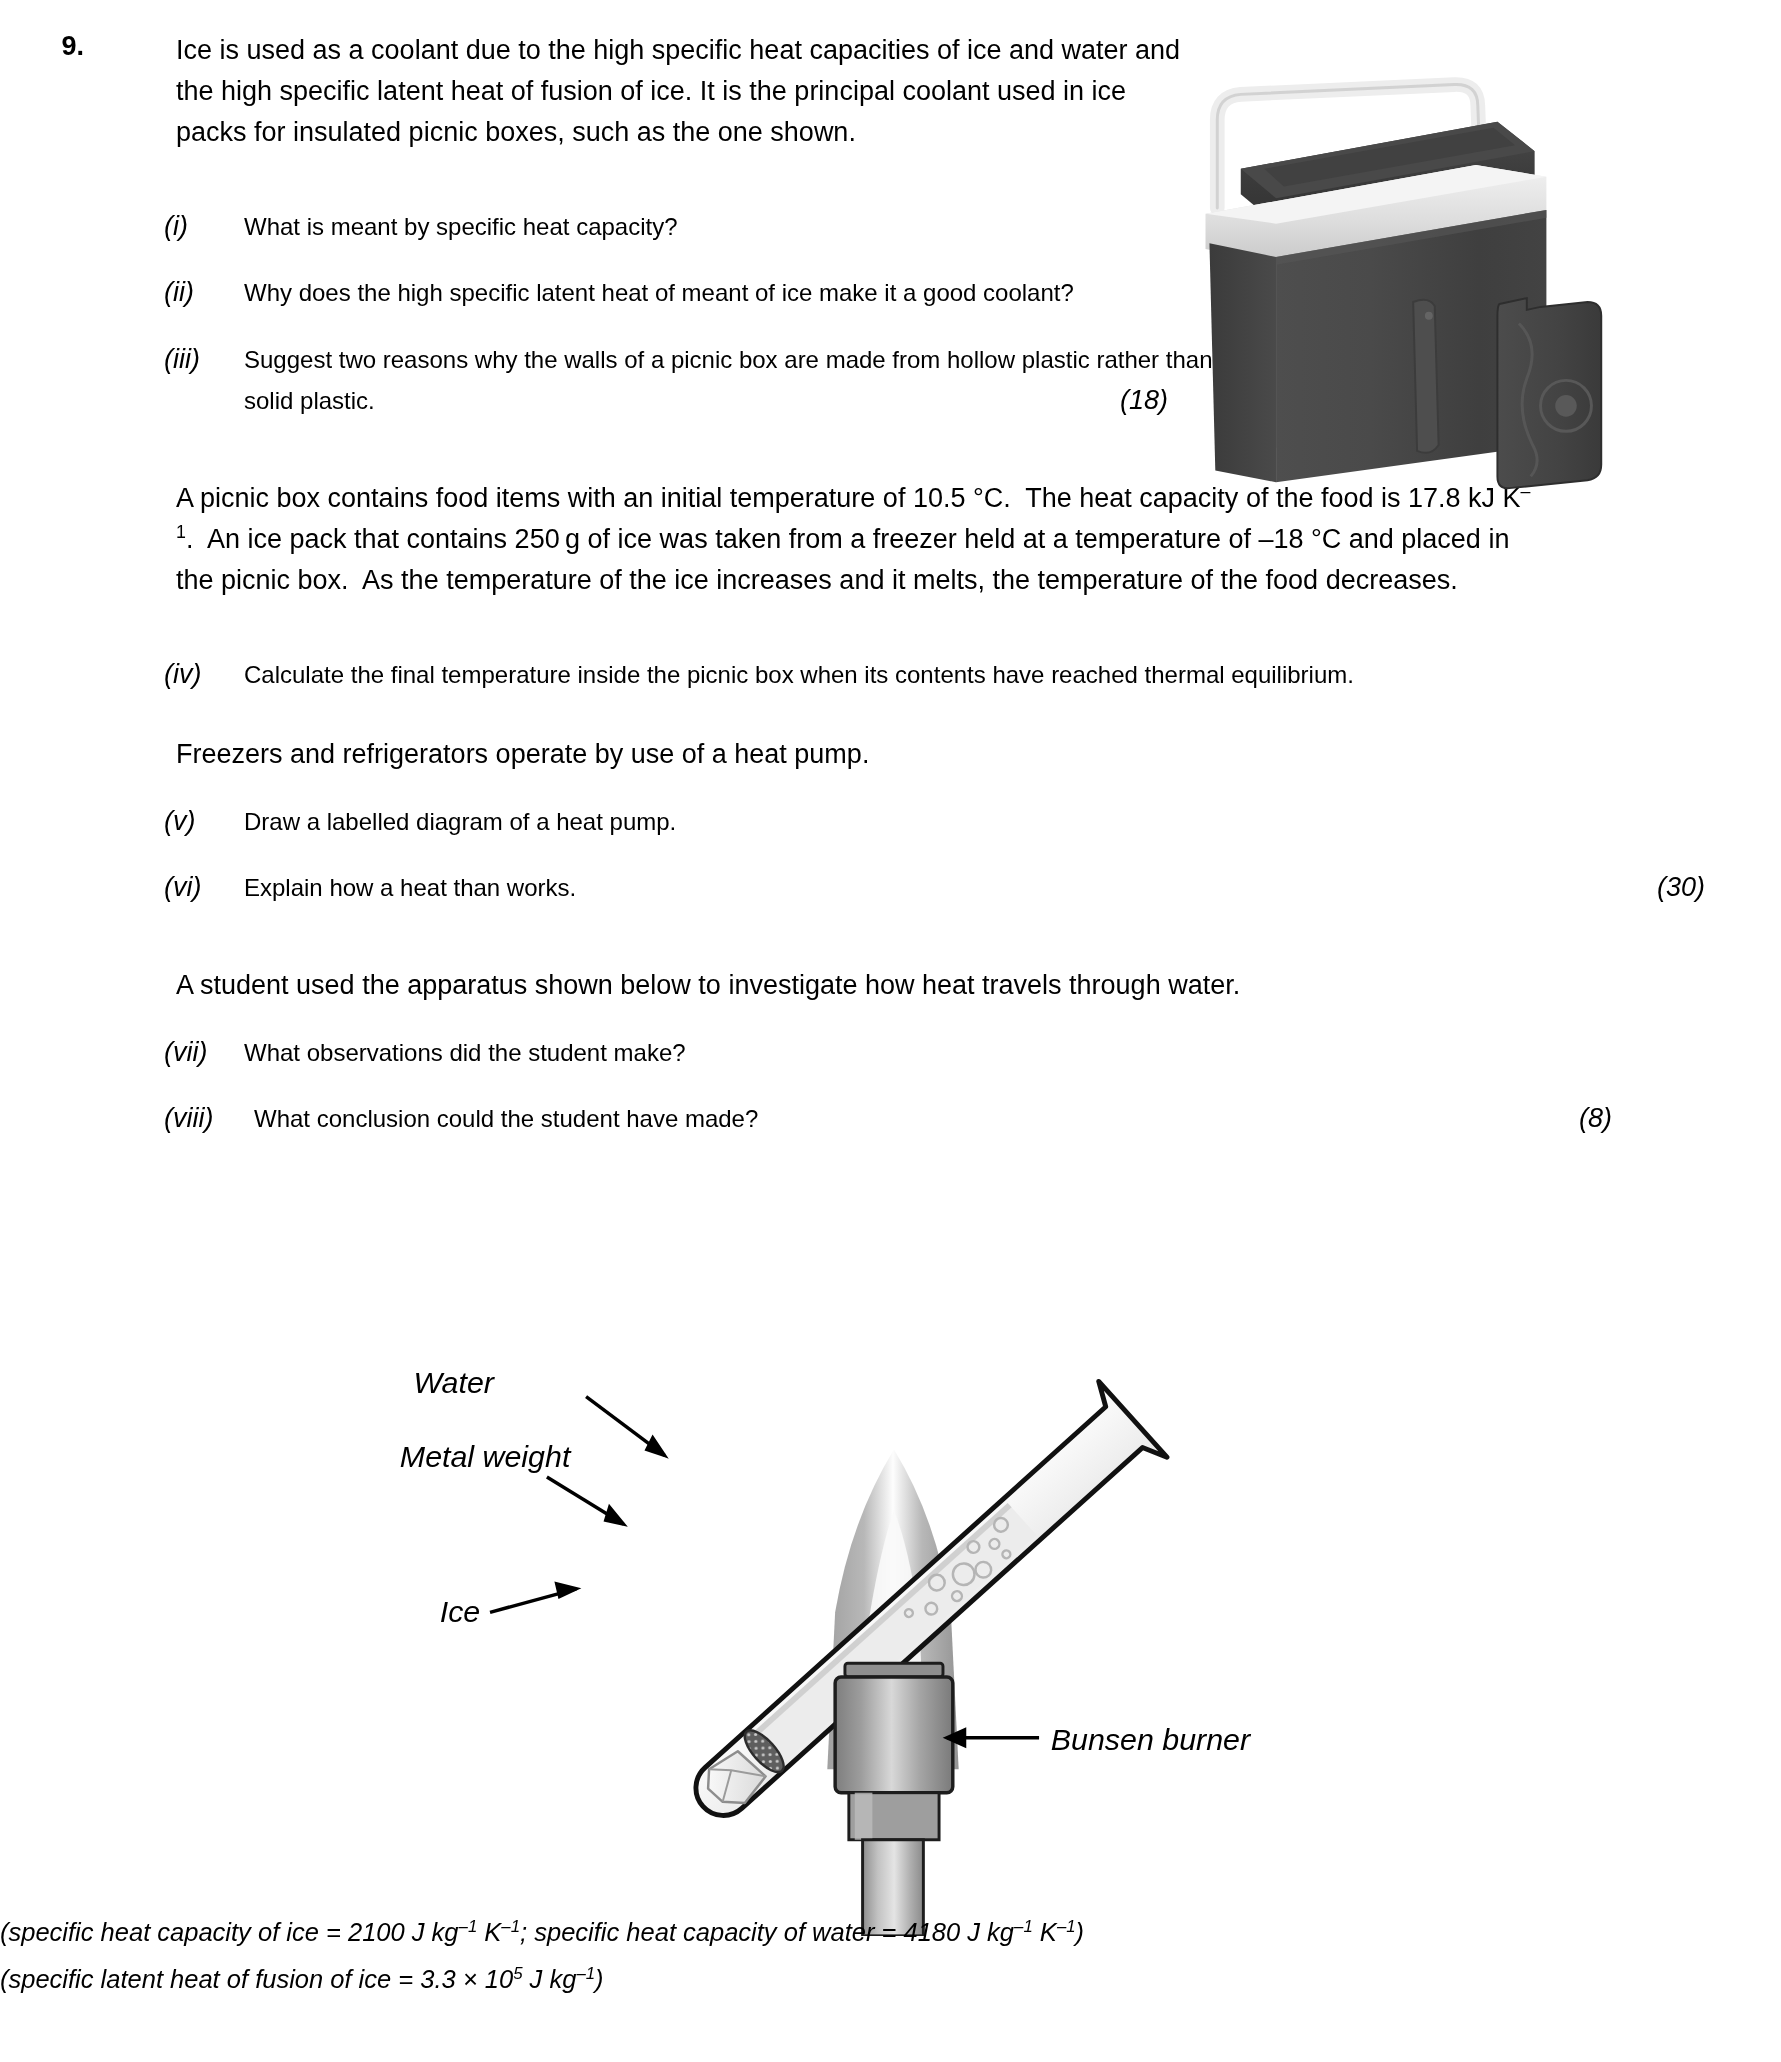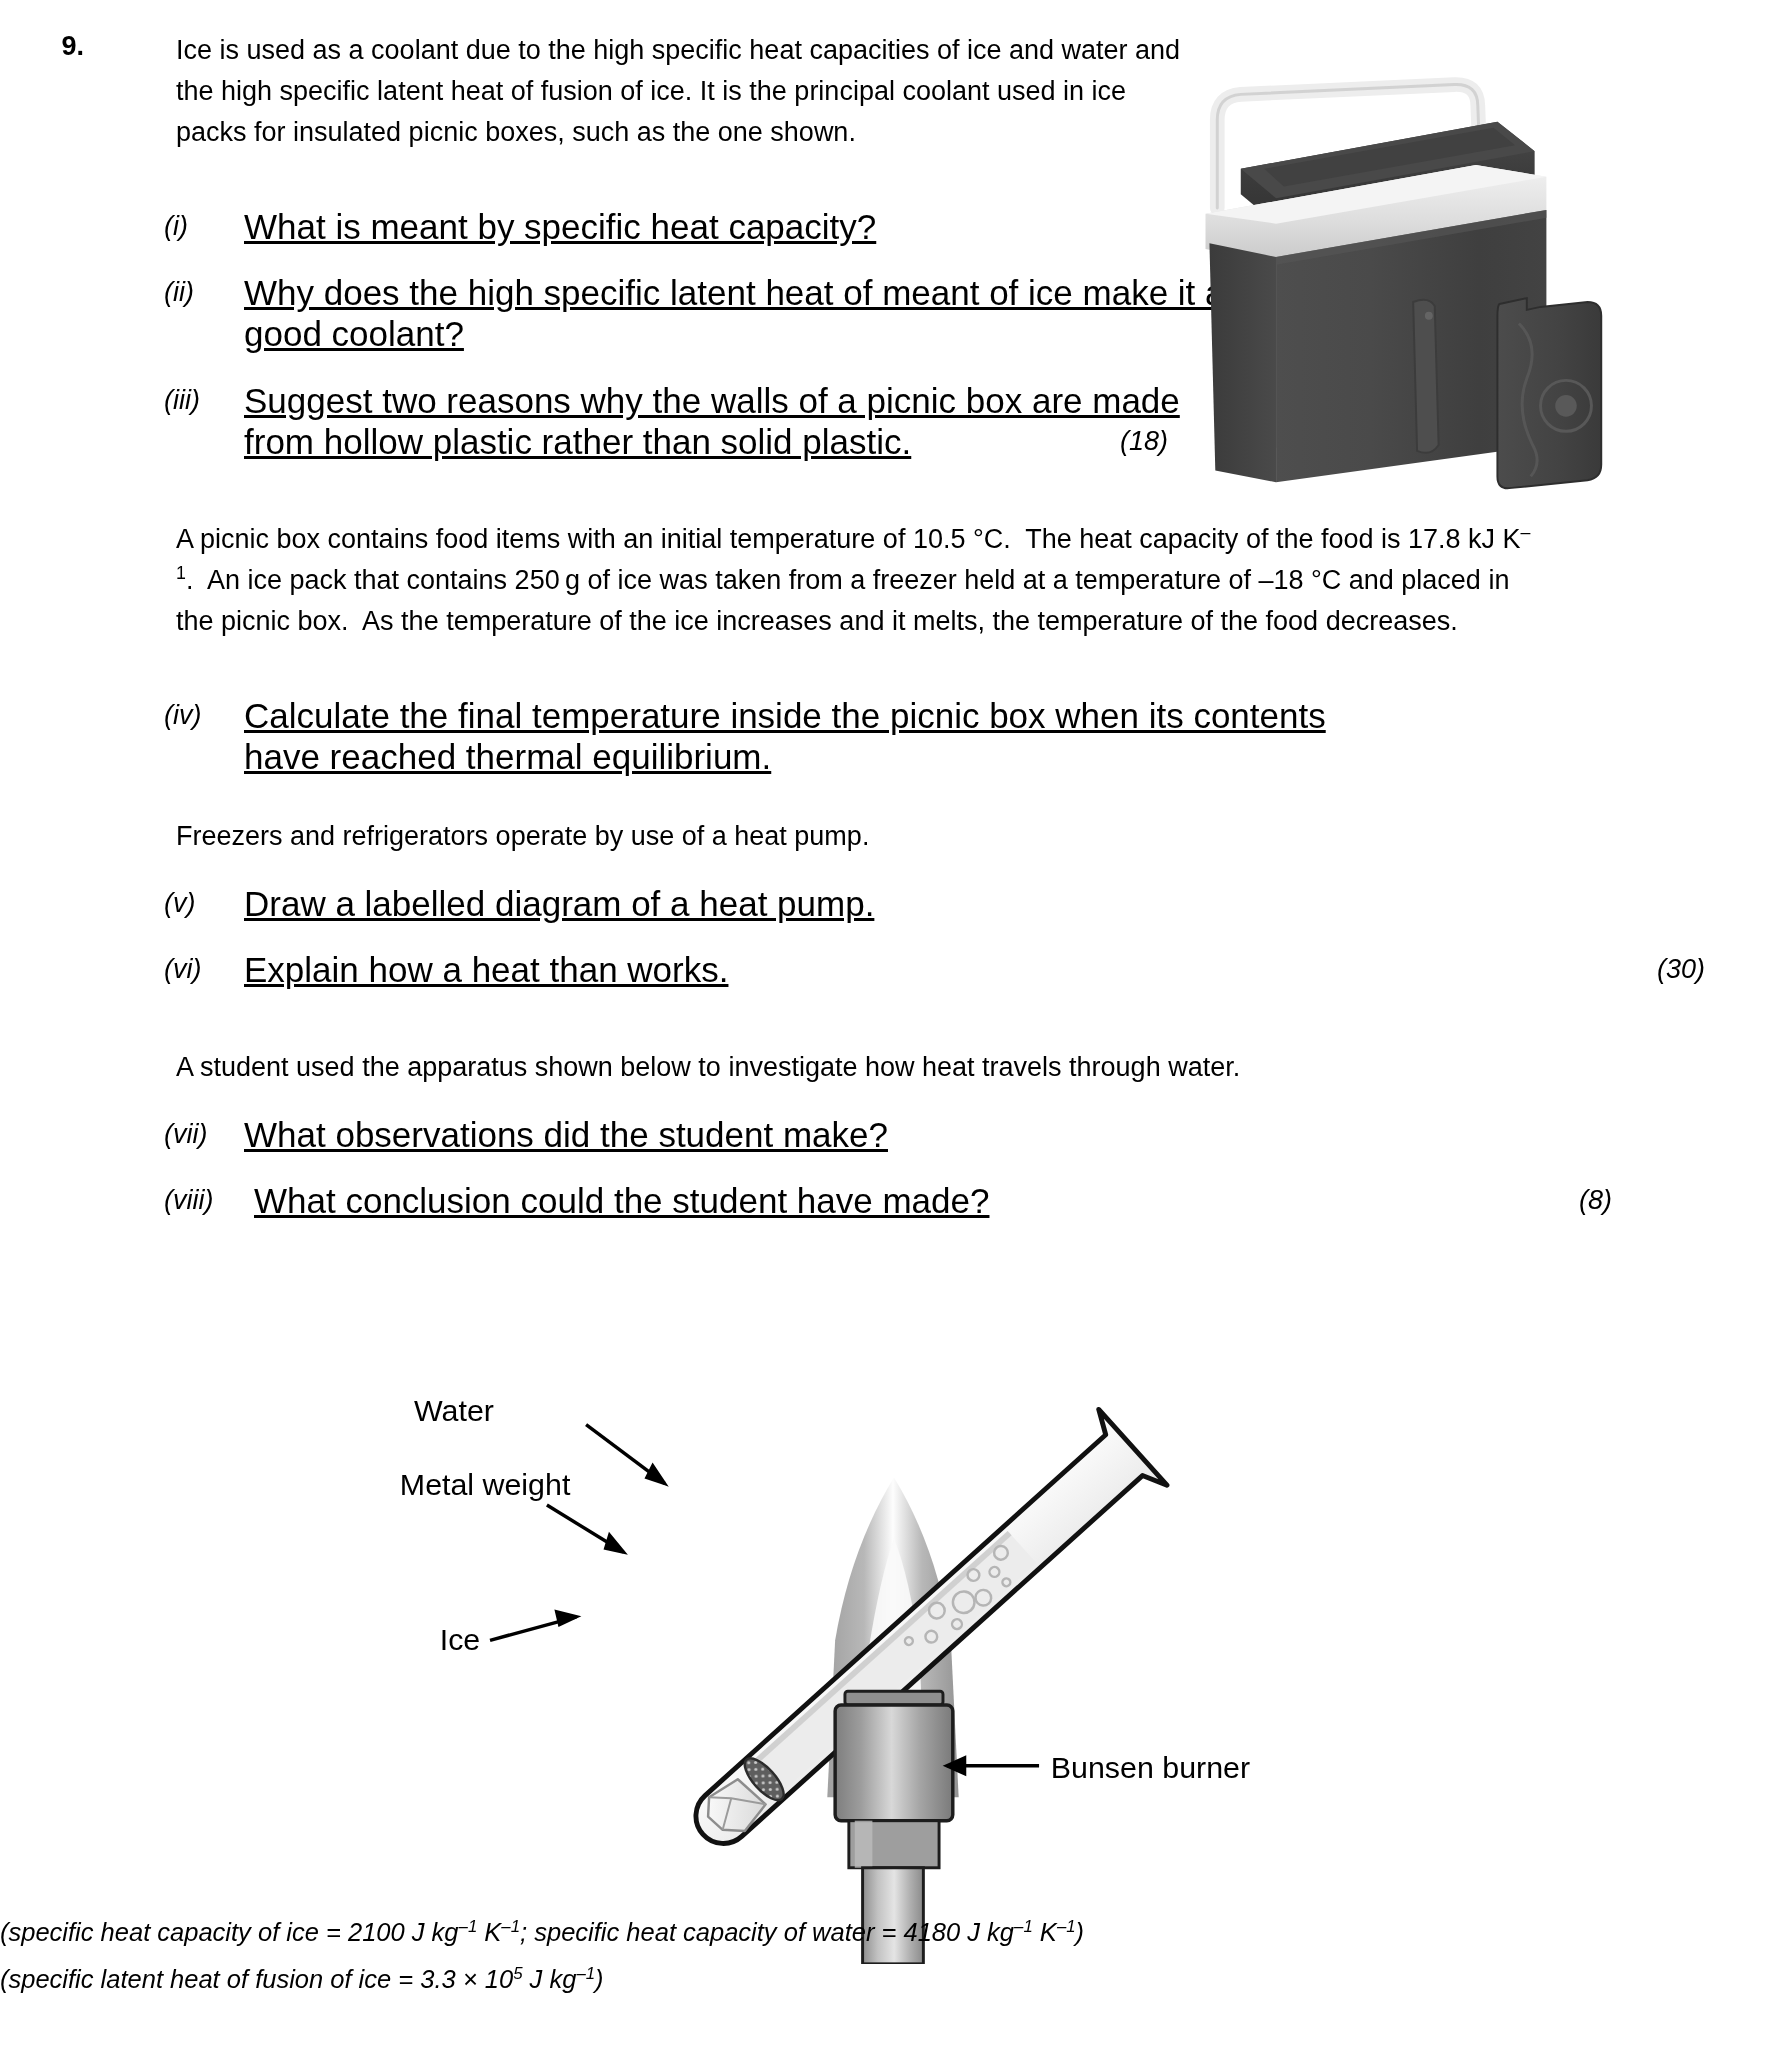--- a/index.html
+++ b/index.html
@@ -63,25 +63,24 @@
     position: relative;
   }
   .sub-label {
     width: 80px;
     min-width: 80px;
     font-size: 27px;
     line-height: 41px;
     font-style: italic;
   }
   .sub-text {
-    font-size: 35px;
+    font-size: 24px;
     line-height: 41px;
     flex: 1;
     max-width: 1304px;
-    text-decoration: underline;
   }
   .sub-text.w1 { max-width: 990px; }
 
   .marks-inline {
     position: absolute;
     font-size: 27px;
     line-height: 41px;
     font-style: italic;
   }
 
@@ -93,23 +92,24 @@
     left: 1182px;
     top: 61px;
     width: 431px;
     height: 436px;
   }
 
   
   .apparatus {
     position: absolute;
     left: 392px;
-    top: 1248px;
+    top: 1220px;
     width: 1000px;
     height: 716px;
+    font-style: italic;
   }
 
   
   .footnotes {
     position: absolute;
     left: 0;
     right: 0;
     top: 1909px;
   }
   .footnote {

